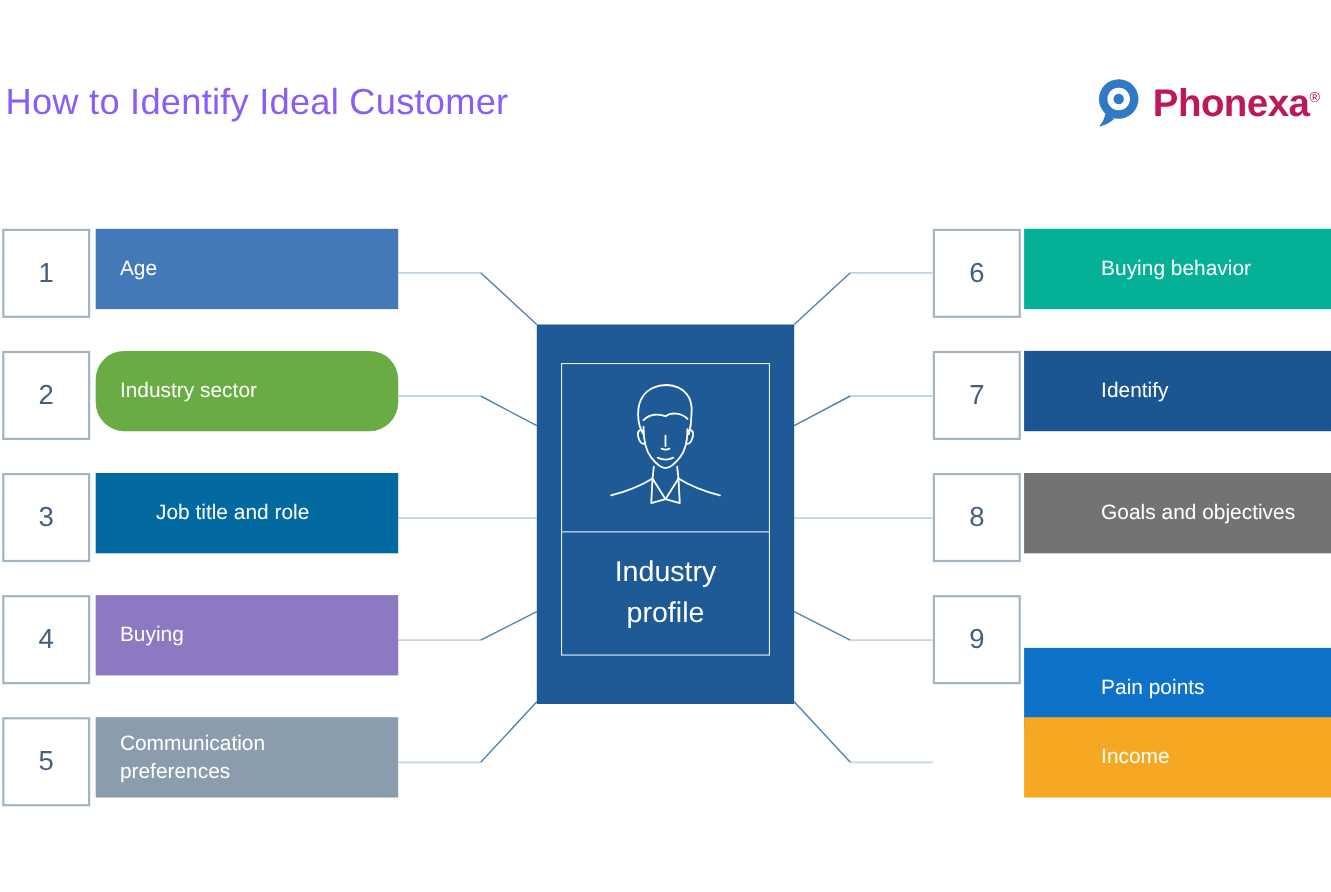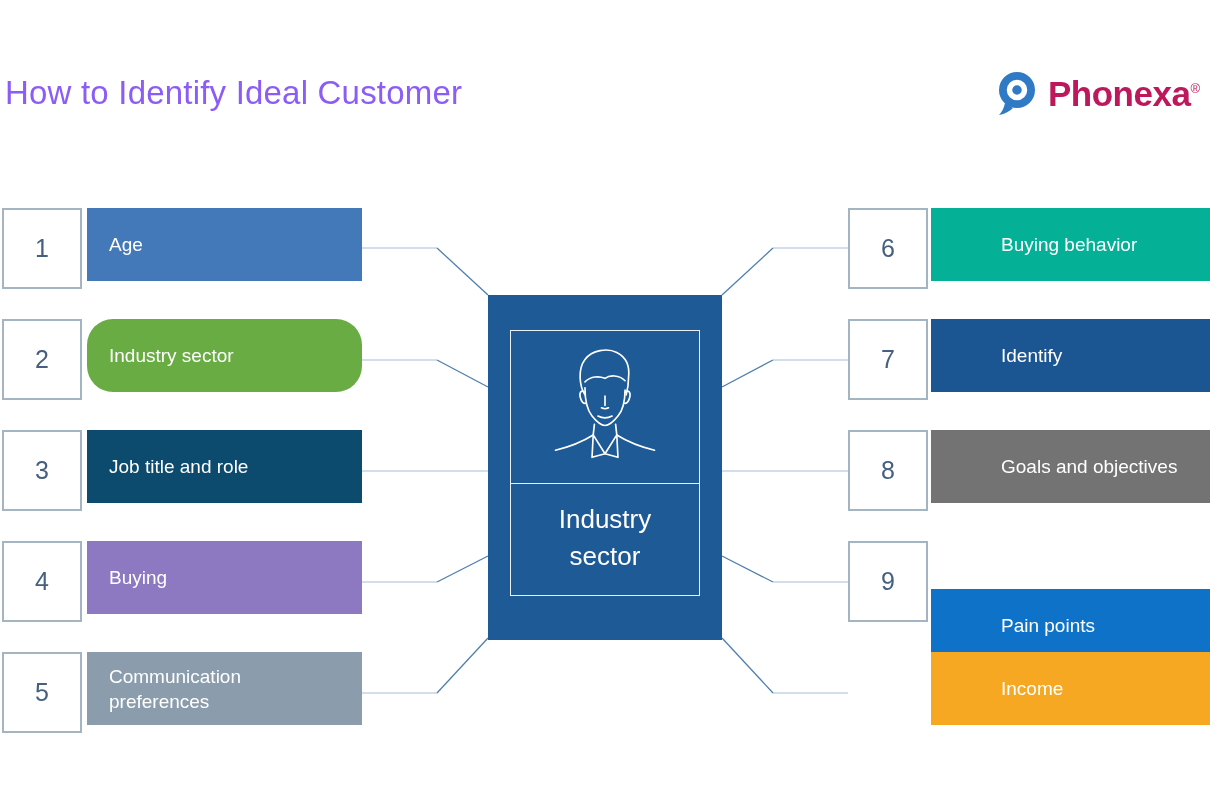--- a/index.html
+++ b/index.html
@@ -114,21 +114,21 @@
       <span style="color: rgb(68, 96, 126);">2</span>
     </div>
     <div class="bar" style="background-color: rgb(105, 172, 68); border-radius: 26px;">
       <span class="bar-label">Industry sector</span>
     </div>
   </div>
   <div class="lrow" style="top:430px">
     <div class="numbox">
       <span style="color: rgb(68, 96, 126);">3</span>
     </div>
-    <div class="bar" style="background-color: #0c4a6e;">
+    <div class="bar" style="background-color: #0369a1; justify-content: center;">
       <span class="bar-label">Job title and role</span>
     </div>
   </div>
   <div class="lrow" style="top:541px">
     <div class="numbox">
       <span style="color: rgb(68, 96, 126);">4</span>
     </div>
     <div class="bar" style="background-color: rgb(141, 120, 194);">
       <span class="bar-label">Buying</span>
     </div>
@@ -202,18 +202,18 @@
 
         <path d="M40,78 C32,83 20,88 8,91"></path>
         <path d="M60,78 C68,83 80,88 92,91"></path>
 
         <path d="M40,78 L50,94 L39,97 Z"></path>
         <path d="M60,78 L50,94 L61,97 Z"></path>
       </svg>
       <div class="frame-divider"></div>
       <div class="center-label">
         <div>Industry</div>
-        <div>sector</div>
+        <div>profile</div>
       </div>
     </div>
   </div>
 
 </div>
 
 </body></html>

